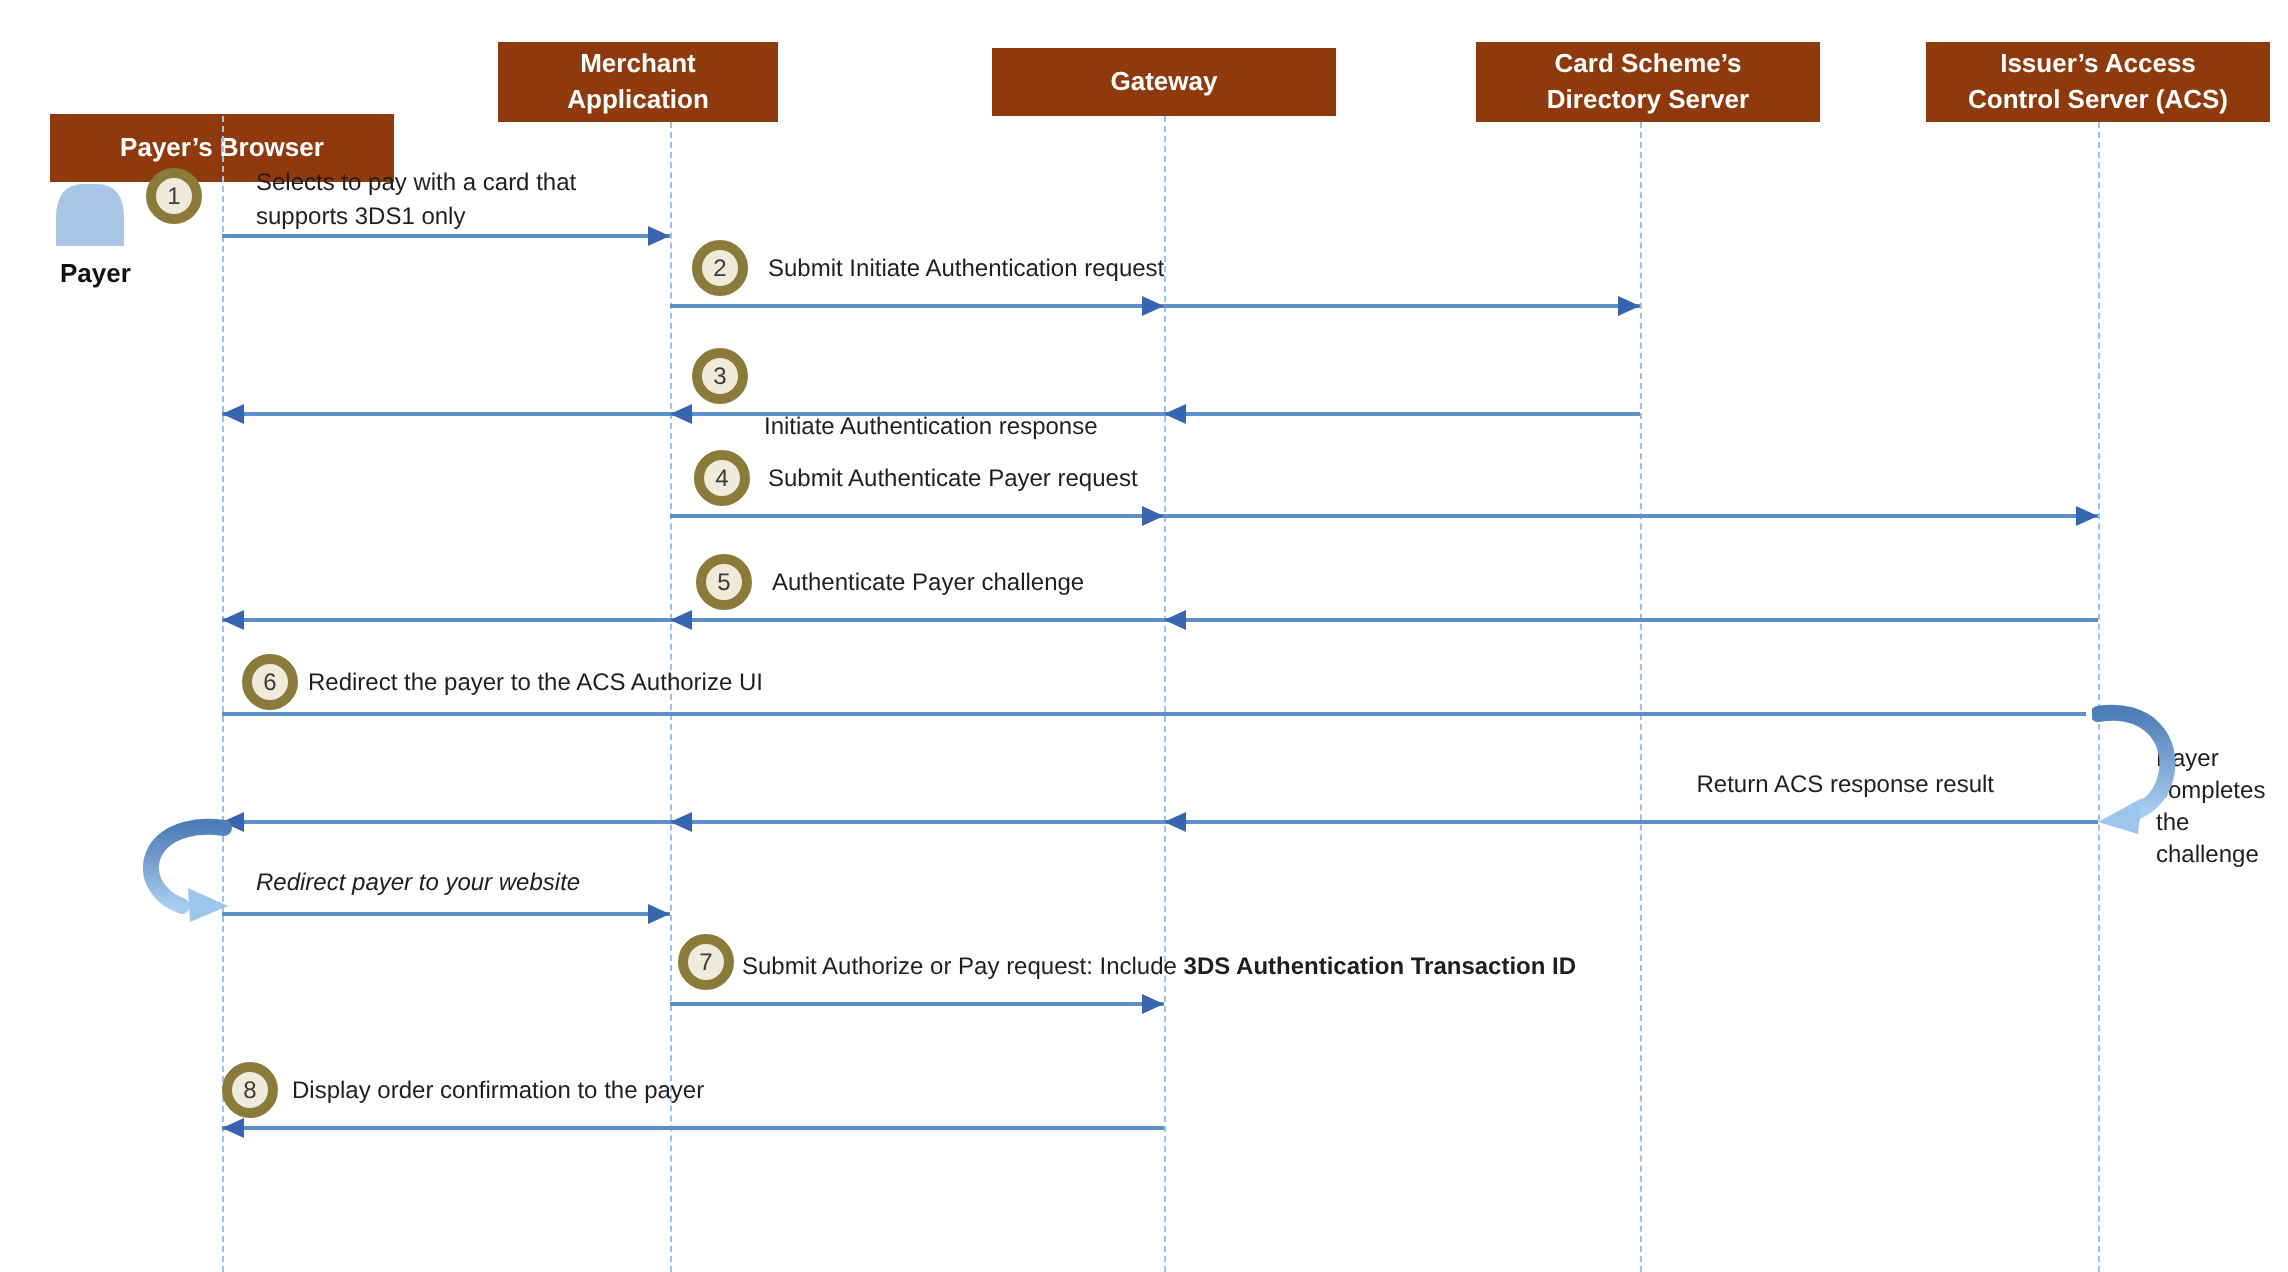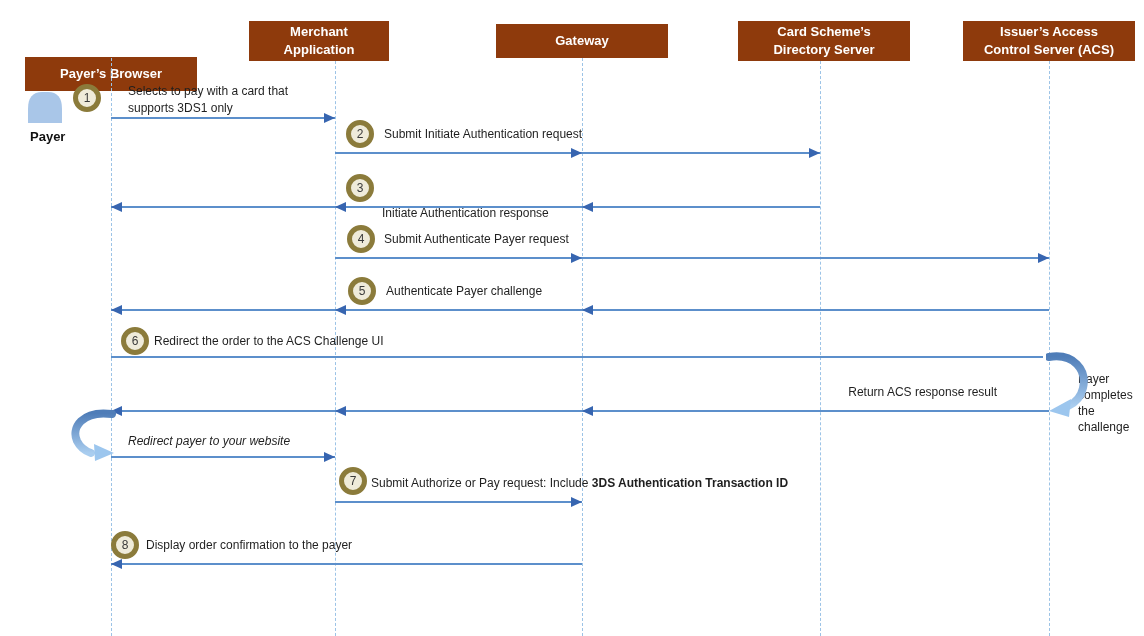--- a/index.html
+++ b/index.html
@@ -101,21 +101,21 @@
       <div class="arrow-head left" style="top: 305px; left: 582px;"></div>
       <div class="arrow-head left" style="top: 305px; left: 335px;"></div>
       <div class="arrow-head left" style="top: 305px; left: 111px;"></div>
       <div class="step-circle" style="left: 348px; top: 277px;">5</div>
       <div class="msg-label" style="left: 386px; top: 283px;">
         <div>Authenticate Payer challenge</div>
       </div>
       <div class="msg-line" style="left: 111px; top: 356px; width: 932px;"></div>
       <div class="step-circle" style="left: 121px; top: 327px;">6</div>
       <div class="msg-label" style="left: 154px; top: 333px;">
-        <div>Redirect the order to the ACS Challenge UI</div>
+        <div>Redirect the payer to the ACS Authorize UI</div>
       </div>
       <div class="msg-line" style="left: 111px; top: 410px; width: 938px;"></div>
       <div class="arrow-head left" style="top: 406px; left: 582px;"></div>
       <div class="arrow-head left" style="top: 406px; left: 335px;"></div>
       <div class="arrow-head left" style="top: 406px; left: 111px;"></div>
       <div class="msg-label" style="right: 147px; top: 384px;">
         <div>Return ACS response result</div>
       </div>
       <div class="msg-line" style="left: 111px; top: 456px; width: 224px;"></div>
       <div class="arrow-head right" style="top: 452px; left: 324px;"></div>

